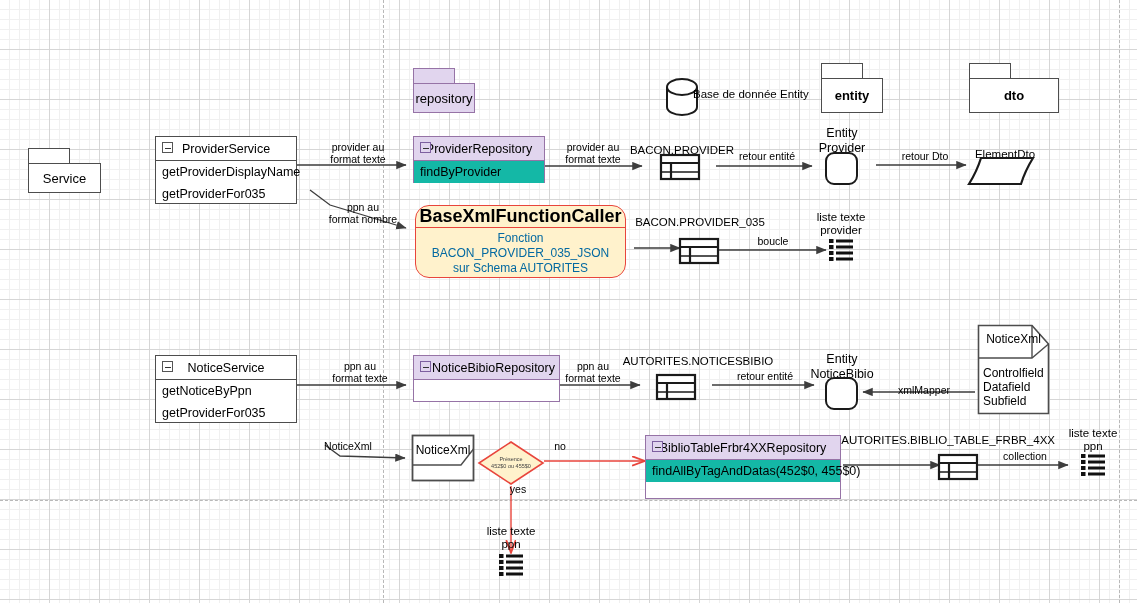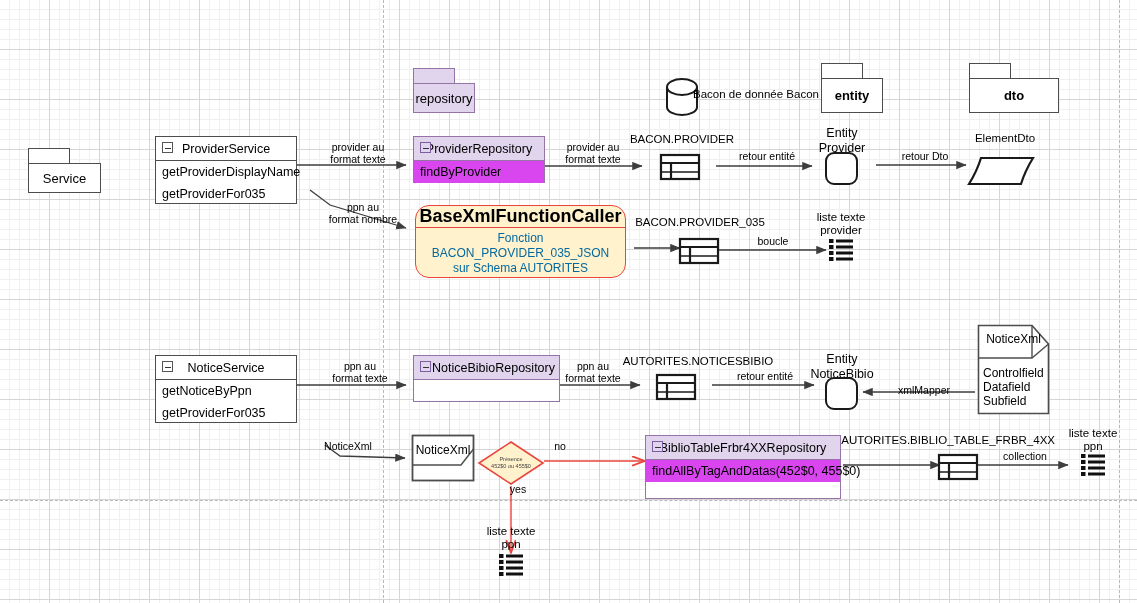--- a/index.html
+++ b/index.html
@@ -41,21 +41,21 @@
     border-bottom:1.3px solid #4d4d4d;background:#fff;
     display:flex;align-items:center;justify-content:center;
     font-size:12.5px;color:#000;}
   .cls .minus{position:absolute;left:6px;top:5px;width:11px;height:11px;
     box-sizing:border-box;border:1px solid #555;background:#fff;}
   .cls .minus:after{content:"";position:absolute;left:1.5px;top:4.5px;width:6px;height:1.5px;background:#333;}
   .cls .row{box-sizing:border-box;padding:4px 6px;font-size:12.5px;color:#000;white-space:nowrap;}
   .cls.lav{border-color:#9673a6;}
   .cls.lav .hdr{background:#e1d5ee;border-bottom-color:#9673a6;}
   .cls.lav .minus{border-color:#7d5fa0;background:#e1d5ee;}
-  .cls.lav .row{background:#d946ef;}
+  .cls.lav .row{background:#14b8a6;}
   .cls.lav-left .hdr{justify-content:flex-start;padding-left:18px;}
 
   
   .fbox{position:absolute;box-sizing:border-box;border:1.6px solid #e8453c;
     background:#fff2cc;border-radius:14px;overflow:hidden;}
   .fbox .t{height:21px;display:flex;align-items:center;justify-content:center;
     font-size:18px;font-weight:bold;border-bottom:1.4px solid #e8453c;color:#000;}
   .fbox .b{padding:3px 6px;text-align:center;font-size:12px;line-height:15px;color:#0369a1;}
   .note{position:absolute;box-sizing:border-box;}
   .note svg{display:block;}
@@ -205,23 +205,23 @@
       <div>Base XML</div>
     </div>
   </div>
 
   <div class="cyl" style="left:665px;top:78px;width:34px;height:38px;">
     <svg width="34" height="38" viewBox="0 0 34 38">
       <path d="M2,9 L2,29 a15,8 0 0 0 30,0 L32,9" fill="#fff" stroke="#1a1a1a" stroke-width="2"></path>
       <ellipse cx="17" cy="9" rx="15" ry="8" fill="#fff" stroke="#1a1a1a" stroke-width="2"></ellipse>
     </svg>
   </div>
-  <div class="lab l" style="left:693px;top:88px;width:130px;">Bacon de donnée Bacon</div>
-
-  <div class="lab" style="left:617px;top:133px;width:130px;">BACON.PROVIDER</div>
+  <div class="lab l" style="left:693px;top:88px;width:130px;">Base de donnée Entity</div>
+
+  <div class="lab" style="left:617px;top:144px;width:130px;">BACON.PROVIDER</div>
   <div class="tbl" style="left:659px;top:152px;width:42px;height:30px;">
     <svg width="42" height="30" viewBox="0 0 42 30">
       <rect x="2" y="3" width="38" height="24" fill="#fff" stroke="#1a1a1a" stroke-width="2.2"></rect>
       <line x1="2" y1="11" x2="40" y2="11" stroke="#1a1a1a" stroke-width="2.2"></line>
       <line x1="12" y1="11" x2="12" y2="27" stroke="#1a1a1a" stroke-width="2.2"></line>
       <line x1="2" y1="20" x2="40" y2="20" stroke="#1a1a1a" stroke-width="1.4"></line>
     </svg>
   </div>
 
   <div class="lab" style="left:620px;top:216px;width:160px;">BACON.PROVIDER_035</div>
@@ -259,21 +259,21 @@
     <div>Provider</div>
   </div>
   <div class="ent" style="left:825px;top:152px;width:33px;height:33px;"></div>
 
   <div class="entlbl" style="left:802px;top:352px;width:80px;">
     <div>Entity</div>
     <div>NoticeBibio</div>
   </div>
   <div class="ent" style="left:825px;top:377px;width:33px;height:33px;"></div>
 
-  <div class="lab" style="left:955px;top:132px;width:100px;">ElementDto</div>
+  <div class="lab" style="left:955px;top:148px;width:100px;">ElementDto</div>
   <div class="para" style="left:967px;top:155px;width:68px;height:32px;">
     <svg width="68" height="32" viewBox="0 0 68 32">
       <path d="M14,3 L66,3 Q58,16 54,29 L2,29 Q10,16 14,3 z" fill="#fff" stroke="#1a1a1a" stroke-width="2.2"></path>
     </svg>
   </div>
 
   <div class="note" style="left:977px;top:324px;width:73px;height:91px;">
     <svg width="73" height="91" viewBox="0 0 73 91">
       <path d="M1.5,1.5 L55,1.5 L71.5,20 L71.5,89.5 L1.5,89.5 z" fill="#fff" stroke="#4d4d4d" stroke-width="1.6"></path>
       <path d="M1.5,34 L55,34 L71.5,20" fill="none" stroke="#4d4d4d" stroke-width="1.4"></path>

